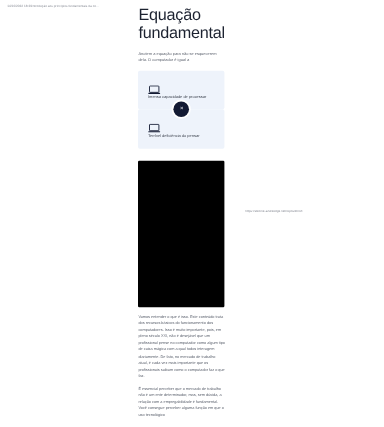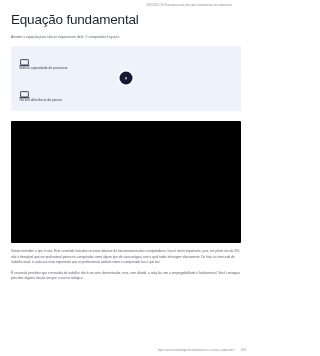--- a/index.html
+++ b/index.html
@@ -6,21 +6,21 @@
   body{
     width:252px;height:356px;
     background:#ffffff;
     font-family:"Liberation Sans", sans-serif;
     color:#2b2f38;
     overflow:hidden;
     position:relative;
   }
   .page{
     position:absolute;inset:0;
-    display:flex;flex-direction:column;align-items:flex-end;
+    display:flex;flex-direction:row;
   }
   
   .print-header{
     display:flex;align-items:flex-start;
     padding:4px 6px 0 6px;
     font-size:2.6px;
     color:#8b8f98;
     letter-spacing:.01em;
   }
   .ph-date{flex:0 0 auto;}

